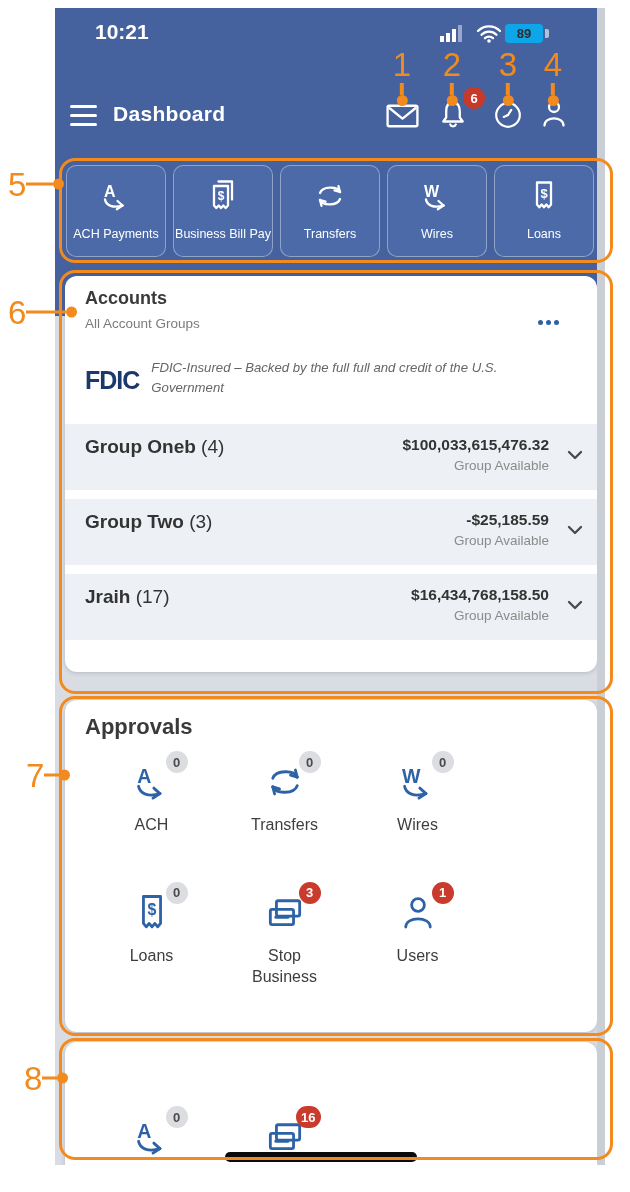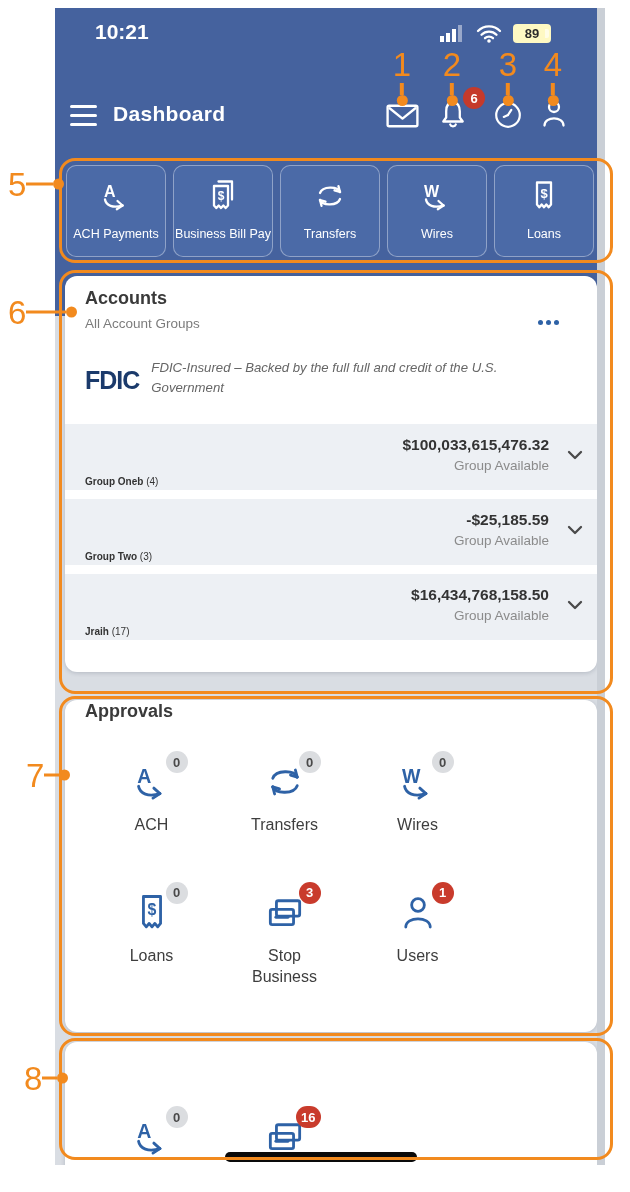--- a/index.html
+++ b/index.html
@@ -9,23 +9,23 @@
   
   .phone { position:absolute; left:55px; top:8px; width:550px; height:1157px;
            background:#D9DDE3; overflow:hidden; }
   .blue-header { position:absolute; left:0; top:0; width:550px; height:308px; background:#45629E; }
   .right-strip { position:absolute; right:0; top:0; width:8px; height:100%; background:#CACFD6; }
 
   
   .sb-time { position:absolute; left:40px; top:12px; color:#fff; font-size:21px; font-weight:bold; }
   .sb-icons { position:absolute; top:16px; color:#fff; }
   .sig { left:385px; } .wifi { left:421px; }
-  .battery-body { position:absolute; left:450px; top:16px; width:38px; height:19px; background:#fef9c3;
+  .battery-body { position:absolute; left:450px; top:16px; width:38px; height:19px; background:#0ea5e9;
                   border-radius:4px; color:#2b2b2b; font-size:13px; font-weight:bold;
-                  display:flex; align-items:center; justify-content:center;margin-left:8px; }
+                  display:flex; align-items:center; justify-content:center; }
   .battery-tip { position:absolute; left:490px; top:21px; width:4px; height:9px; background:rgba(255,255,255,.6); border-radius:0 2px 2px 0; }
 
   
   .hamburger { position:absolute; left:15px; top:97px; width:27px; height:21px;
                display:flex; flex-direction:column; justify-content:space-between; cursor:pointer; }
   .hamburger div { height:3px; background:#fff; border-radius:2px; }
   .nav-title { position:absolute; left:58px; top:94px; color:#fff; font-size:21px; font-weight:bold; letter-spacing:.3px; }
   .nav-icon { position:absolute; color:#fff; cursor:pointer; }
   .nav-mail   { left:329px; top:93px; }
   .nav-bell   { left:380px; top:87px; }
@@ -43,34 +43,34 @@
   .qa-icon { width:36px; height:36px; }
   .qa-label { margin-top:2px; height:36px; display:flex; align-items:center; justify-content:center;
               font-size:12.5px; line-height:1.18; text-align:center; }
 
   
   .card { position:absolute; left:10px; width:532px; background:#fff; border-radius:12px;
           box-shadow:0 1px 4px rgba(50,60,80,.22); overflow:hidden; }
   .card-accounts { top:268px; height:396px; }
   .card-approvals { top:692px; height:332px; }
   .card-positive { top:1034px; height:140px; }
-  .card-title { position:absolute; left:20px; top:1px; font-size:18px; font-weight:bold; color:#3A3A3A; }
+  .card-title { position:absolute; left:20px; top:14px; font-size:22px; font-weight:bold; color:#3A3A3A; }
   .accounts-title { top:12px; font-size:18px; }
   .accounts-sub { position:absolute; left:20px; top:40px; font-size:13.5px; color:#7C7C7C; }
   .menu-dots { position:absolute; right:38px; top:44px; display:flex; gap:3px; cursor:pointer; }
   .menu-dots span { width:5px; height:5px; border-radius:50%; background:#2E62A6; }
 
   .fdic-row { position:absolute; left:20px; top:82px; width:480px; display:flex; gap:12px; }
   .fdic-logo { font-size:25px; font-weight:900; color:#1B3A6B; letter-spacing:-1px; line-height:44px; }
   .fdic-text { font-size:13.2px; font-style:italic; color:#666; line-height:1.55; width:400px; }
 
   .rows { position:absolute; left:0; top:148px; width:100%; display:flex; flex-direction:column; gap:9px; }
   .acct-row { position:relative; height:66px; background:#EDF0F4; display:flex;
               justify-content:space-between; padding:12px 48px 0 20px; cursor:pointer; }
-  .acct-name { font-size:10px; color:#333;margin-top:40px; }
+  .acct-name { font-size:19px; color:#333; }
   .acct-name b { font-weight:bold; }
   .acct-right { text-align:right; }
   .acct-amount { font-size:15.5px; font-weight:bold; color:#333; }
   .acct-sub { font-size:13.5px; color:#8B8B8B; margin-top:4px; }
   .chev { position:absolute; right:14px; top:26px; color:#4a4a4a; }
 
   
   .ap-grid { position:absolute; left:20px; top:60px; width:400px; display:grid;
              grid-template-columns:repeat(3,133px); row-gap:55px; }
   .ap-item { display:flex; flex-direction:column; align-items:center; cursor:pointer; }

